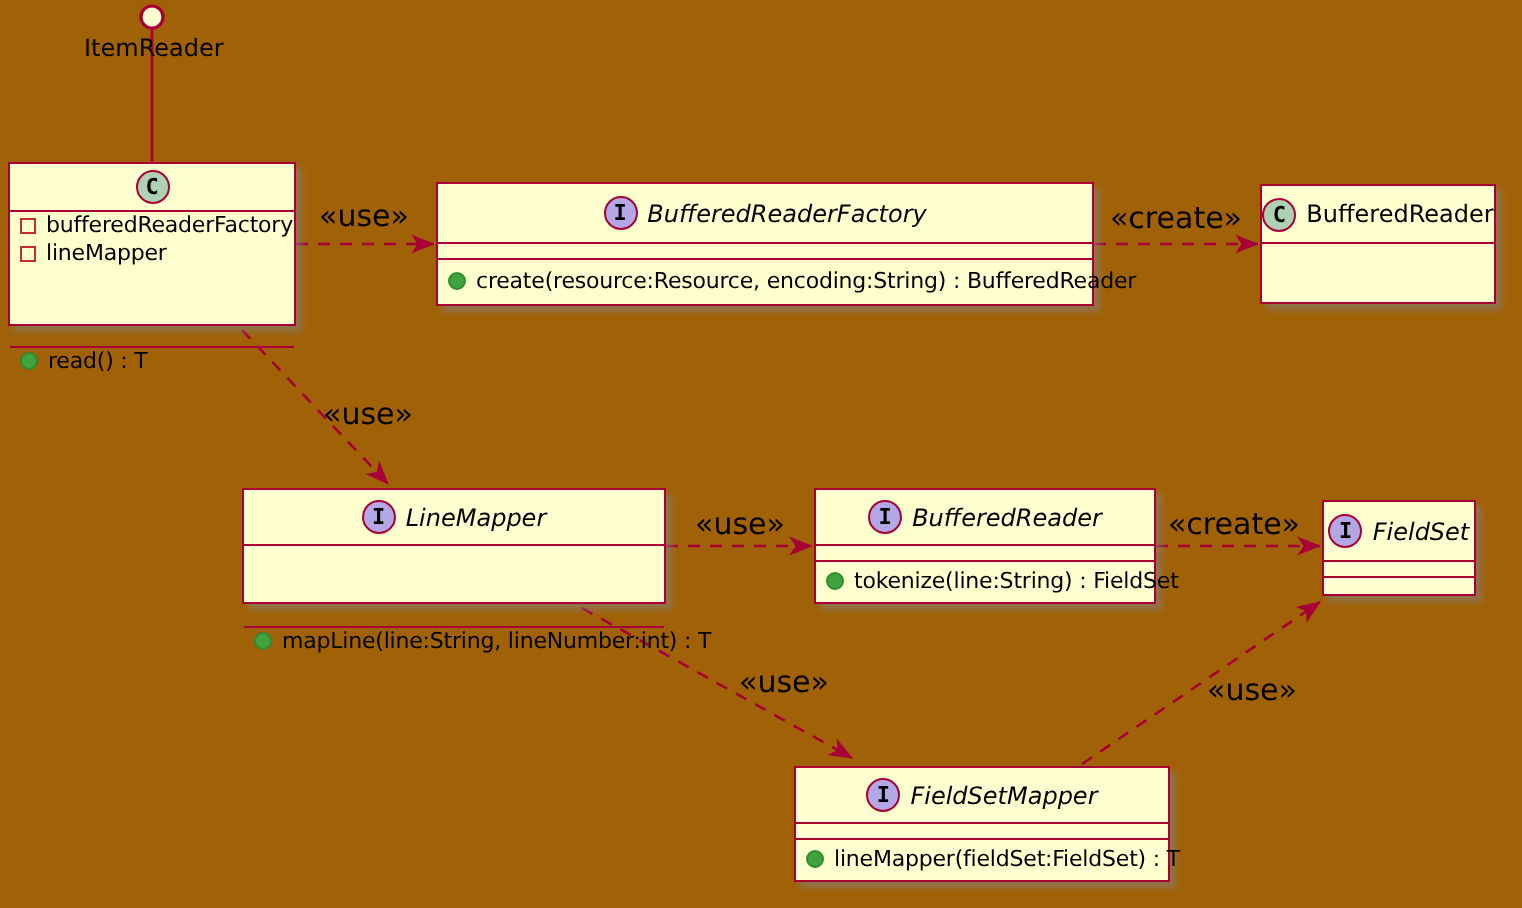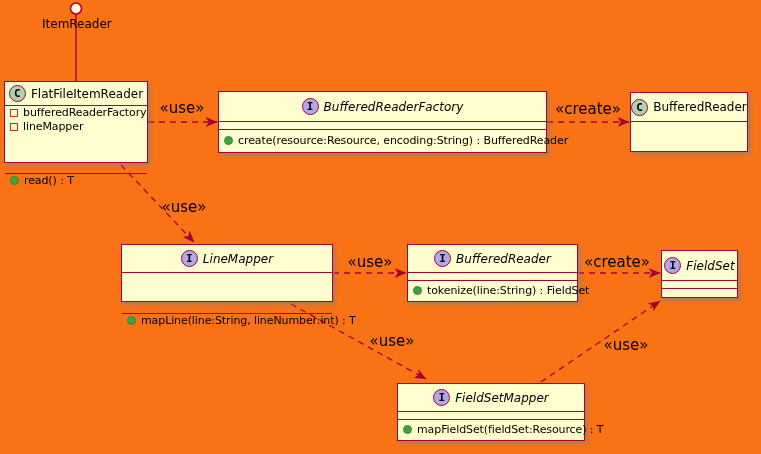--- a/index.html
+++ b/index.html
@@ -1,17 +1,17 @@
 <!DOCTYPE html>
 <html><head>
 <meta charset="utf-8">
 <style>
   html,body{margin:0;padding:0;background:#ffffff;}
   .canvas{
-    position:relative;width:761px;height:454px;background:#f97316;
+    position:relative;width:761px;height:454px;background:#a16207;
     font-family:"DejaVu Sans", sans-serif;overflow:hidden;
   }
   svg.wires{position:absolute;left:0;top:0;pointer-events:none;}
   .uml-box{
     position:absolute;background:#FEFECE;border:1.5px solid #A80036;
     box-shadow:3px 3px 3px rgba(130,130,130,0.55);
     box-sizing:border-box;display:flex;flex-direction:column;
   }
   .title{display:flex;align-items:center;justify-content:center;gap:5px;flex:0 0 auto;}
   .circ{
@@ -61,21 +61,20 @@
     <line x1="291" y1="304" x2="426" y2="379" stroke="#A80036" stroke-width="1.3" stroke-dasharray="6,5" marker-end="url(#arrow)"></line>
 
     <line x1="541" y1="382" x2="660" y2="301" stroke="#A80036" stroke-width="1.3" stroke-dasharray="6,5" marker-end="url(#arrow)"></line>
   </svg>
 
   <div class="lollipop-label">ItemReader</div>
 
   <div class="uml-box" style="left:4px;top:81px;width:144px;height:82px;">
     <div class="title" style="height:23px;">
       <span class="circ c-circ">C</span>
-      <span class="cname">FlatFileItemReader</span>
     </div>
     <div class="compartment" style="height:37px;">
       <div class="member">
         <span class="sq"></span>
         <span>bufferedReaderFactory</span>
       </div>
       <div class="member">
         <span class="sq"></span>
         <span>lineMapper</span>
       </div>
@@ -149,21 +148,21 @@
 
   <div class="uml-box iface" style="left:397px;top:383px;width:188px;height:58px;">
     <div class="title" style="height:27px;">
       <span class="circ i-circ">I</span>
       <span class="cname">FieldSetMapper</span>
     </div>
     <div class="compartment" style="height:8px;"></div>
     <div class="compartment" style="height:20px;">
       <div class="member">
         <span class="dot"></span>
-        <span>mapFieldSet(fieldSet:Resource) : T</span>
+        <span>lineMapper(fieldSet:FieldSet) : T</span>
       </div>
     </div>
   </div>
 
   <div class="edge-label" style="left:182px;top:108px;">«use»</div>
   <div class="edge-label" style="left:588px;top:109px;">«create»</div>
   <div class="edge-label" style="left:184px;top:207px;">«use»</div>
   <div class="edge-label" style="left:370px;top:262px;">«use»</div>
   <div class="edge-label" style="left:617px;top:262px;">«create»</div>
   <div class="edge-label" style="left:392px;top:341px;">«use»</div>

